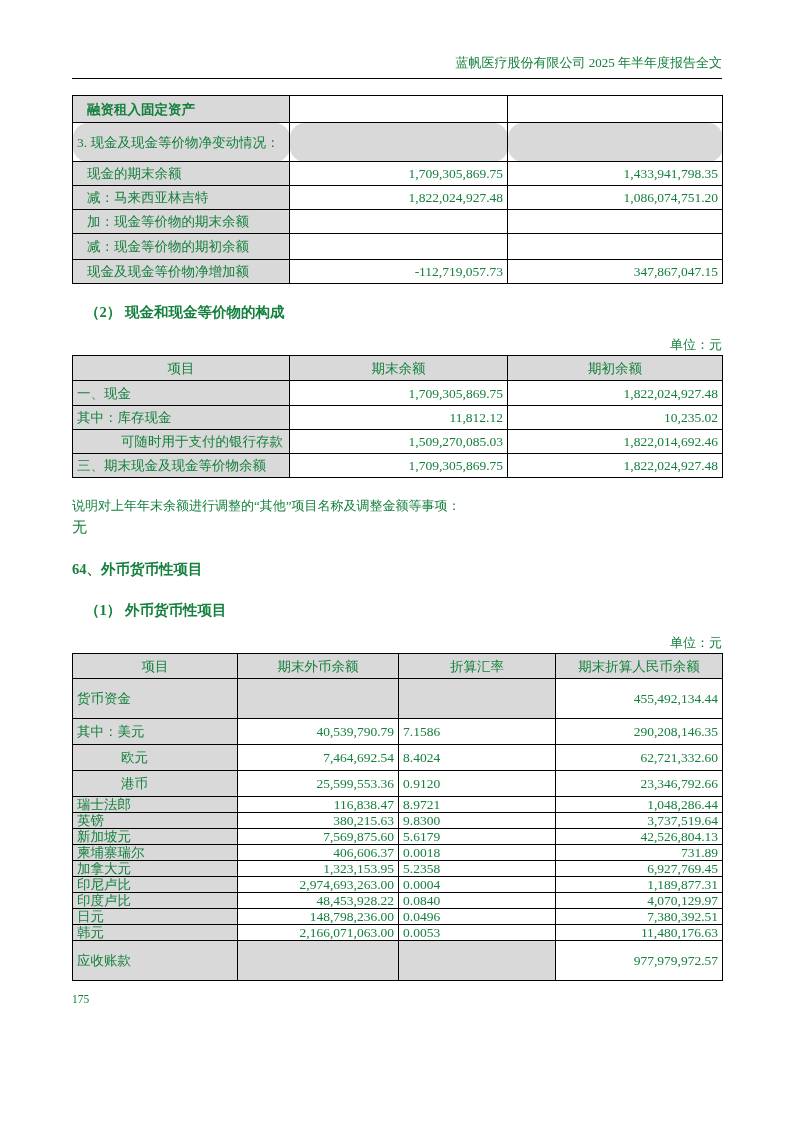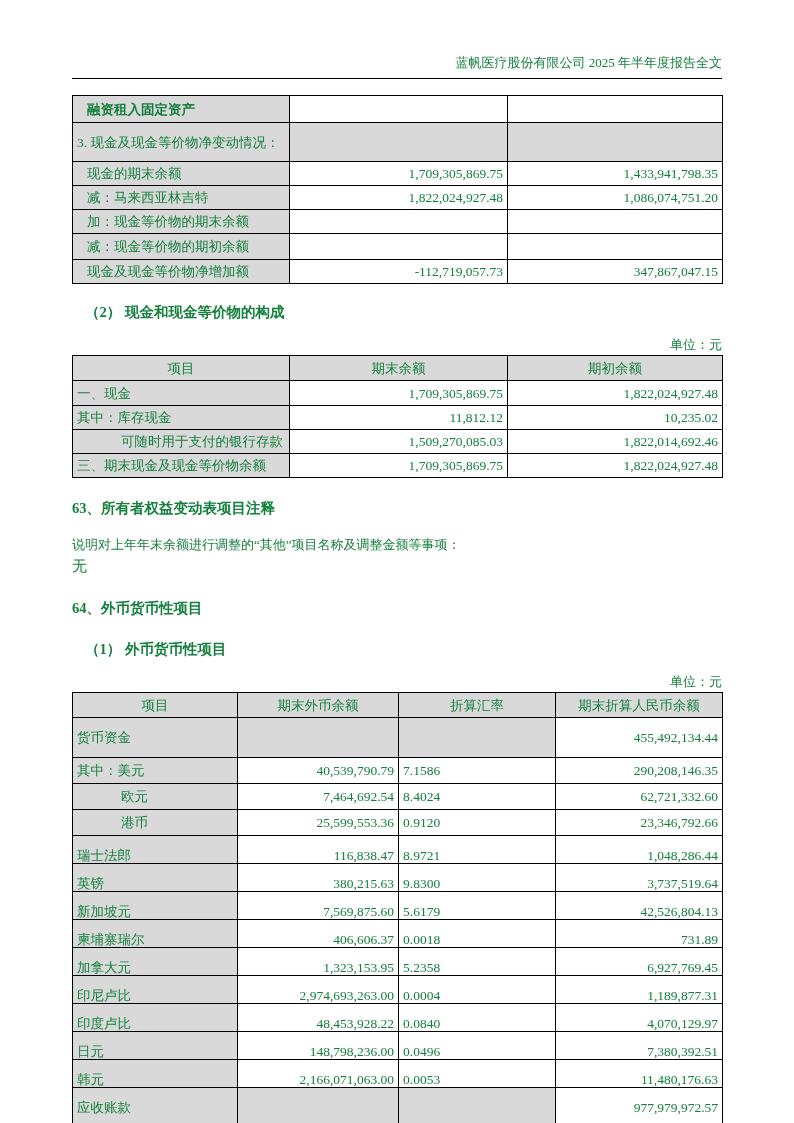--- a/index.html
+++ b/index.html
@@ -34,24 +34,24 @@
   .rate  { text-align:left; padding-left:6px; }
   .boldc { font-weight:bold; }
   .ind10 { padding-left:4px; text-indent:10px; }
   .ind0  { padding-left:4px; }
   .ind44 { padding-left:6px; text-indent:44px; }
 
   tr.rh21 td { height:21px; }
   tr.rh22 td { height:22px; }
   tr.rh23 td { height:23px; }
   tr.rh24 td { height:24px; }
-  tr.rh36 td { height:36px; }
+  tr.rh36 td { height:36px;border-radius:15px; }
   tr.rh37 td { height:37px; }
   tr.rh40 td { height:40px; }
-  tr.cmp td  { height:15px; line-height:15px; padding-top:12px; padding-bottom:0; }
+  tr.cmp td  { height:15px; line-height:15px; padding-top:0; padding-bottom:0; }
 
   .sec-heading   { margin-top:24px; font-size:14.5px; font-weight:bold; line-height:17px; }
   .sub-heading   { margin-top:20px; padding-left:13px; font-size:14.5px; font-weight:bold; line-height:17px; }
   .sub-heading2  { margin-top:24px; padding-left:13px; font-size:14.5px; font-weight:bold; line-height:17px; }
   .unit-line     { margin-top:16px; text-align:right; font-size:13px; line-height:15px; }
   .note-line     { margin-top:20px; font-size:13px; line-height:16px; }
   .answer-line   { margin-top:4px; font-size:15px; line-height:19px; }
   .page-footer   { margin-top:12px; font-size:11.5px; padding-right:8px; }
 </style>
 </head>
@@ -144,23 +144,20 @@
           <td class="num">1,822,014,692.46</td>
         </tr>
         <tr class="rh21">
           <td class="lblc ind0">三、期末现金及现金等价物余额</td>
           <td class="num">1,709,305,869.75</td>
           <td class="num">1,822,024,927.48</td>
         </tr>
       </tbody>
     </table>
 
-    <div class="sec-heading" style="margin-top:22px;">
-      <span>63、所有者权益变动表项目注释</span>
-    </div>
     <div class="note-line">
       <span>说明对上年年末余额进行调整的“其他”项目名称及调整金额等事项：</span>
     </div>
     <div class="answer-line">
       <span>无</span>
     </div>
 
     <div class="sec-heading">
       <span>64、外币货币性项目</span>
     </div>

